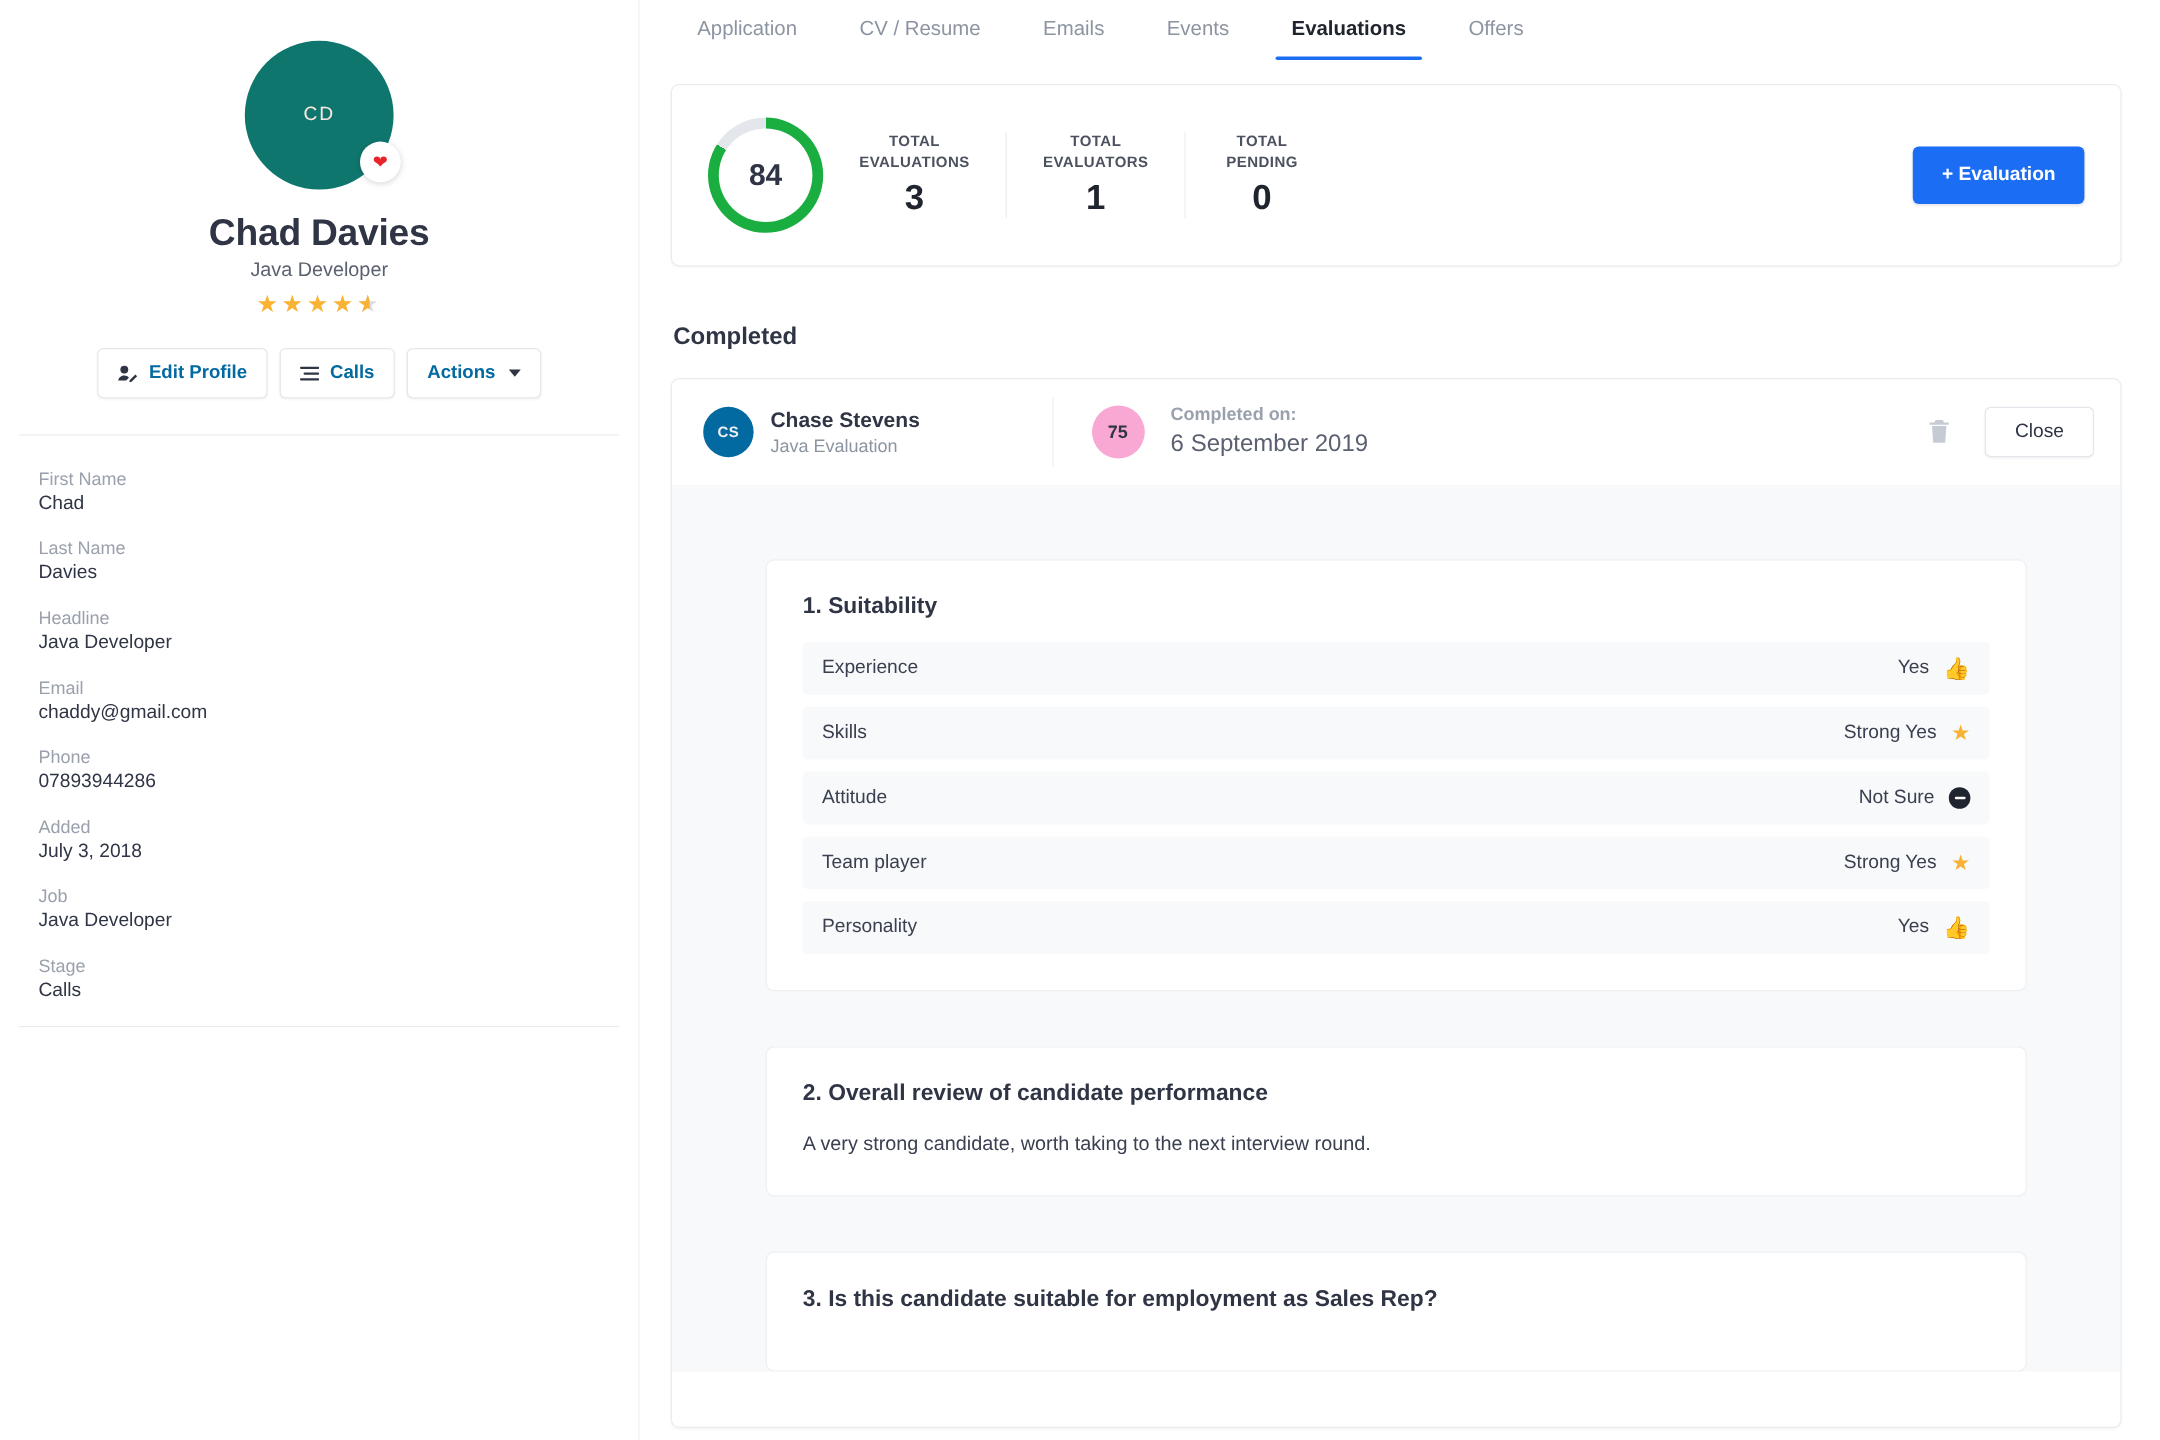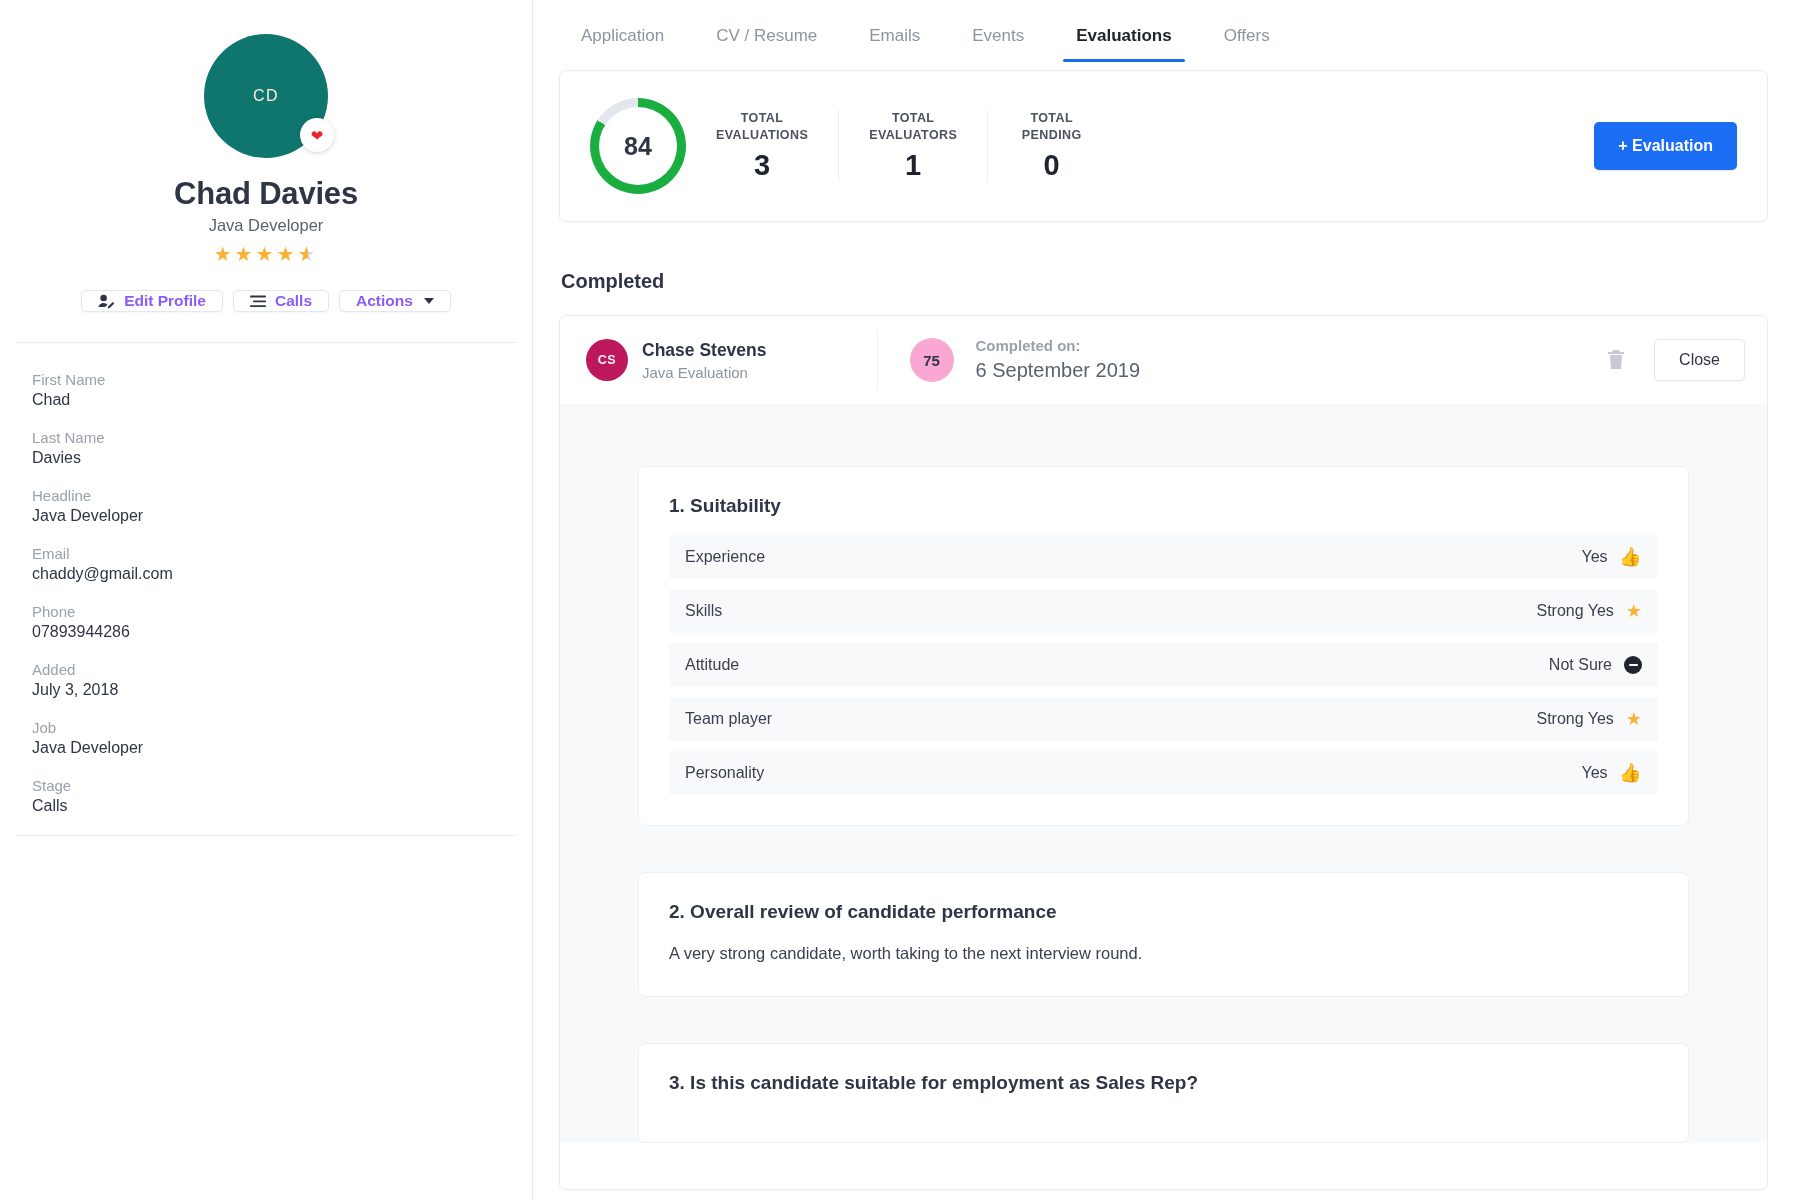--- a/index.html
+++ b/index.html
@@ -49,42 +49,42 @@
   }
   .half-star::before {
     content: "\2605"; position: absolute; left: 0; top: 0;
     width: 50%; overflow: hidden; color: #f9b233;
   }
   .btn-row {
     margin-top: 26px; display: flex; justify-content: center; gap: 10px;
   }
   .pbtn {
     background: #fff; border: 1px solid #e3e6ea; border-radius: 5px;
-    padding: 1px 16px; font-size: 15.5px; color: #8b5cf6; font-weight: 600;
+    padding: 11px 16px; font-size: 15.5px; color: #0369a1; font-weight: 600;
     display: inline-flex; align-items: center; gap: 9px; cursor: pointer;
     box-shadow: 0 1px 2px rgba(16,24,40,.04);
   }
   .pbtn svg { display:block; }
   .caret {
     width: 0; height: 0; border-left: 5px solid transparent;
     border-right: 5px solid transparent; border-top: 6px solid #2f3545;
     margin-left: 2px;
   }
   .divider { height:1px; background:#e9ecef; margin: 30px 16px 0 16px; }
   .fields { padding: 28px 16px 0 16px; margin-left: 16px; }
   .field { margin-bottom: 20px; }
   .field-label { font-size: 15px; color: #9aa1ad; margin-bottom: 3px; }
   .field-value { font-size: 16px; color: #2f3545; font-weight: 500; }
   .divider-bottom { height:1px; background:#e9ecef; margin: 12px 16px 0 16px; }
 
   
   .main { flex: 1; height: 1200px; position: relative; overflow: hidden; background:#fff; }
   .tabs {
     display: flex; align-items: flex-start; gap: 0;
-    padding: 20px 0 0 22px; height: 62px;
+    padding: 8px 0 0 22px; height: 62px;
     position: relative;
   }
   .tab {
     font-size: 17px; color: #8d94a1; padding: 6px 26px 16px 26px;
     cursor: pointer; position: relative; white-space: nowrap;
   }
   .tab.active { color: #20242e; font-weight: 700; }
   .tab.active::after {
     content:""; position:absolute; left: 13px; right: 13px; bottom: 0;
     height: 3px; background: #1b6ef3; border-radius: 2px;
@@ -129,21 +129,21 @@
     margin: 48px 0 0 28px; font-size: 20px; font-weight: 700; color:#2f3545;
   }
 
   .eval-card {
     margin: 22px 32px 0 26px; border: 1px solid #e9ecef; border-radius: 7px;
     background:#fff; overflow: hidden;
     box-shadow: 0 1px 2px rgba(16,24,40,.03);
   }
   .eval-head { display:flex; align-items:center; height: 88px; padding: 0 22px 0 26px; }
   .ev-avatar {
-    width: 42px; height:42px; border-radius:50%; background:#be185d; color:#eef1f5;
+    width: 42px; height:42px; border-radius:50%; background:#0369a1; color:#eef1f5;
     display:flex; align-items:center; justify-content:center; font-size:12.5px;
     font-weight:600; letter-spacing:.5px; flex:0 0 42px;
   }
   .ev-who { margin-left: 14px; }
   .ev-name { font-size: 17.5px; font-weight: 700; color:#2f3545; }
   .ev-sub { font-size: 15px; color:#8d94a1; margin-top: 3px; }
   .ev-sep { width:1px; height: 58px; background:#eceef1; margin: 0 26px 0 110px; }
   .ring-sm { position:relative; width: 56px; height:56px; flex:0 0 56px; }
   .ring-sm .hole {
     position:absolute; inset: 6px; border-radius:50%; background:#f9a8d4;

